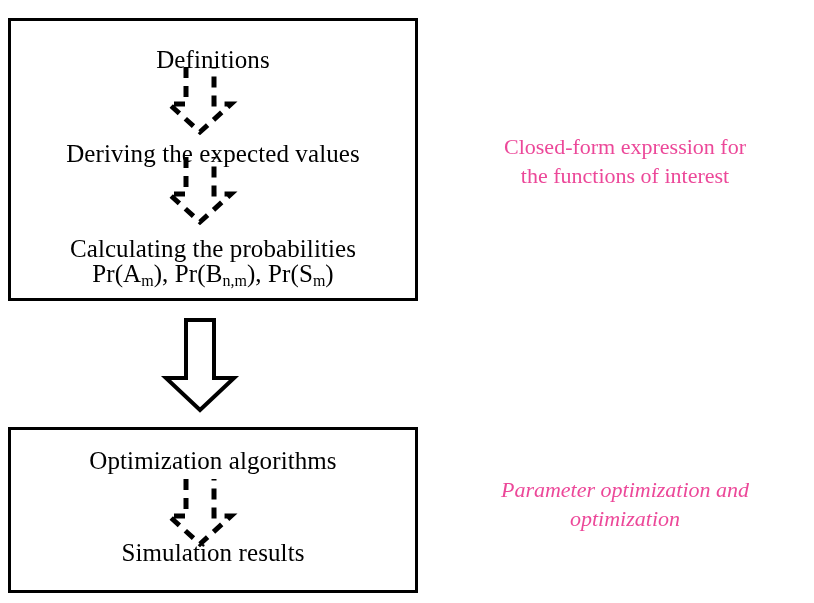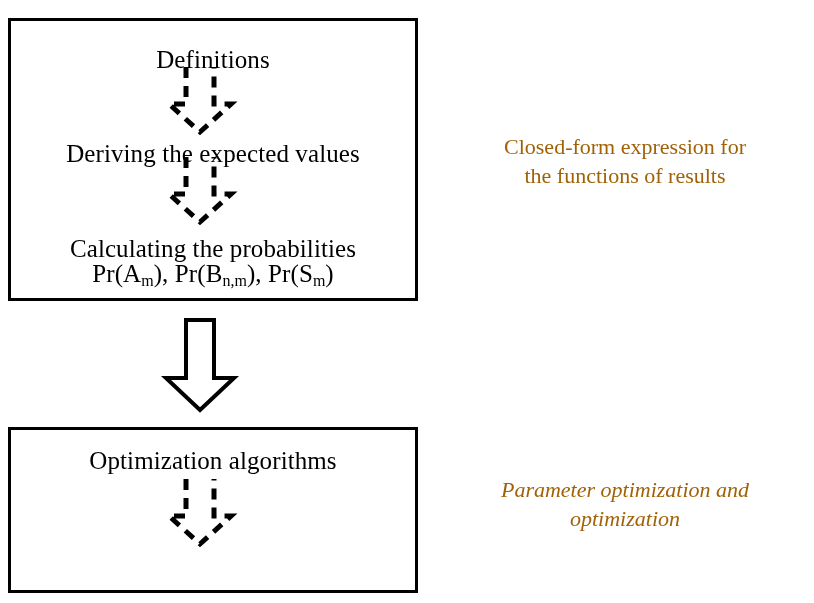--- a/index.html
+++ b/index.html
@@ -68,21 +68,21 @@
   #txt-optimization-algos    { top: 18px; }
   #txt-simulation-results    { top: 110px; }
 
   
   .side-caption {
     position: absolute;
     text-align: center;
     font-family: "Liberation Serif", "DejaVu Serif", serif;
     font-size: 22px;
     line-height: 1.30;
-    color: #a16207;
+    color: #ec4899;
   }
   #caption-closed-form {
     left: 440px;
     top: 133px;
     width: 370px;
   }
   #caption-parameter-opt {
     left: 440px;
     top: 476px;
     width: 370px;
@@ -139,29 +139,30 @@
   </svg>
 
   <svg class="arrow-svg" id="arrow-box1-to-box2" width="80" height="98" viewBox="0 0 80 98">
     <path class="solid-arrow-path" d="M 26 4 L 54 4 L 54 62 L 74 62 L 40 94 L 6 62 L 26 62 Z"></path>
   </svg>
 
   <div class="flow-box" id="box-optimization">
 
     <div class="box-text" id="txt-optimization-algos">Optimization algorithms</div>
 
+    <div class="box-text" id="txt-simulation-results">Simulation results</div>
   </div>
 
   <svg class="arrow-svg" id="arrow-algos-to-results" width="80" height="72" viewBox="0 0 80 72">
     <path class="dashed-arrow-path" d="M 26 3 L 26 40 L 9 40 L 40 68 L 71 40 L 54 40 L 54 3"></path>
   </svg>
 
   <div class="side-caption" id="caption-closed-form">
     <div>Closed-form expression for</div>
-    <div>the functions of results</div>
+    <div>the functions of interest</div>
   </div>
 
   <div class="side-caption" id="caption-parameter-opt">
     <div>Parameter optimization and</div>
     <div>optimization</div>
   </div>
 
 </div>
 
 </body></html>

